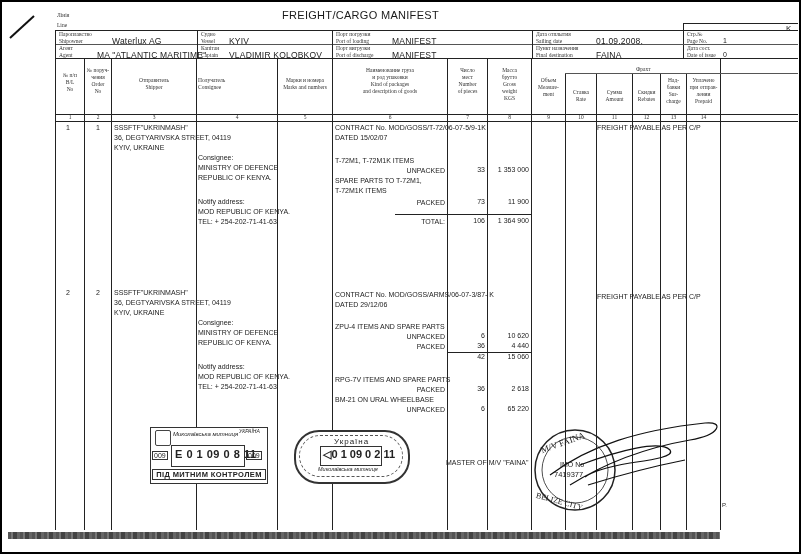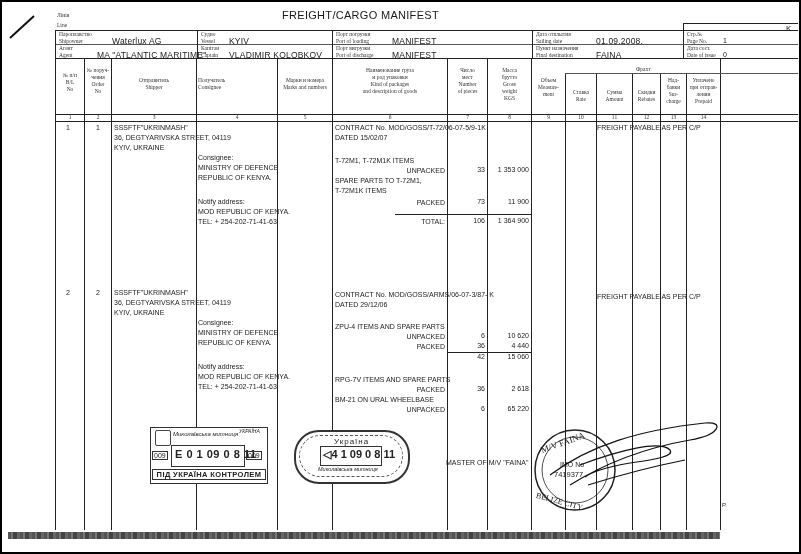--- a/index.html
+++ b/index.html
@@ -274,28 +274,28 @@
 </div>
 
 <div class="stamp" style="left:150px;top:427px;width:116px;height:55px;border:1px solid #333;background:#fff;">
   <div class="abs serif" style="left:4px;top:2px;width:14px;height:14px;border:1px solid #444;border-radius:2px;"></div>
   <div class="abs serif" style="left:22px;top:3px;font-size:6px;font-style:italic;">Миколаївська митниця</div>
   <div class="abs serif" style="left:88px;top:0px;font-size:5px;font-style:italic;">УКРАЇНА</div>
   <div class="abs serif" style="left:1px;top:23px;font-size:7px;border:1px solid #333;padding:0 1px;">009</div>
   <div class="abs" style="left:20px;top:17px;width:72px;height:20px;border:1px solid #333;"></div>
   <div class="abs" style="left:24px;top:20px;font-size:11px;font-weight:bold;letter-spacing:0.5px;font-family:'Liberation Sans Narrow','Liberation Sans',sans-serif;">E 0 1 09 0 8 11</div>
   <div class="abs serif" style="left:95px;top:23px;font-size:7px;border:1px solid #333;padding:0 1px;">009</div>
-  <div class="abs serif" style="left:1px;top:41px;width:112px;border:1px solid #333;text-align:center;font-size:7.5px;font-weight:bold;letter-spacing:0.4px;">ПІД УКРАЇНА КОНТРОЛЕМ</div>
+  <div class="abs serif" style="left:1px;top:41px;width:112px;border:1px solid #333;text-align:center;font-size:7.5px;font-weight:bold;letter-spacing:0.4px;">ПІД МИТНИМ КОНТРОЛЕМ</div>
 </div>
 
 <div class="stamp" style="left:294px;top:430px;width:112px;height:50px;border:2px solid #333;border-radius:25px;background:#fff;">
   <div class="abs" style="left:3px;top:3px;width:102px;height:40px;border:1px dashed #555;border-radius:21px;"></div>
   <div class="abs serif" style="left:38px;top:5px;font-size:8px;letter-spacing:1px;">Україна</div>
   <div class="abs" style="left:24px;top:14px;width:60px;height:18px;border:1px solid #333;"></div>
-  <div class="abs" style="left:27px;top:16px;font-size:11px;font-weight:bold;">◁4 1 09 0 8 11</div>
+  <div class="abs" style="left:27px;top:16px;font-size:11px;font-weight:bold;">◁0 1 09 0 2 11</div>
   <div class="abs serif" style="left:22px;top:34px;font-size:5.5px;font-style:italic;">Миколаївська митниця</div>
 </div>
 
 <div class="abs cell" style="left:446px;top:458px;">MASTER OF M/V  "FAINA"</div>
 
 <svg class="abs" style="left:510px;top:415px;" width="240" height="105">
   <circle cx="65" cy="55" r="40" fill="none" stroke="#222" stroke-width="1.5"></circle>
   <circle cx="65" cy="55" r="33" fill="none" stroke="#222" stroke-width="0.8"></circle>
   <text x="40" y="28" font-size="9" font-family="Liberation Serif, serif" fill="#222" transform="rotate(-20 65 55)">M/V FAINA</text>
   <text x="50" y="52" font-size="7" font-family="Liberation Sans, sans-serif" fill="#222">IMO No</text>

